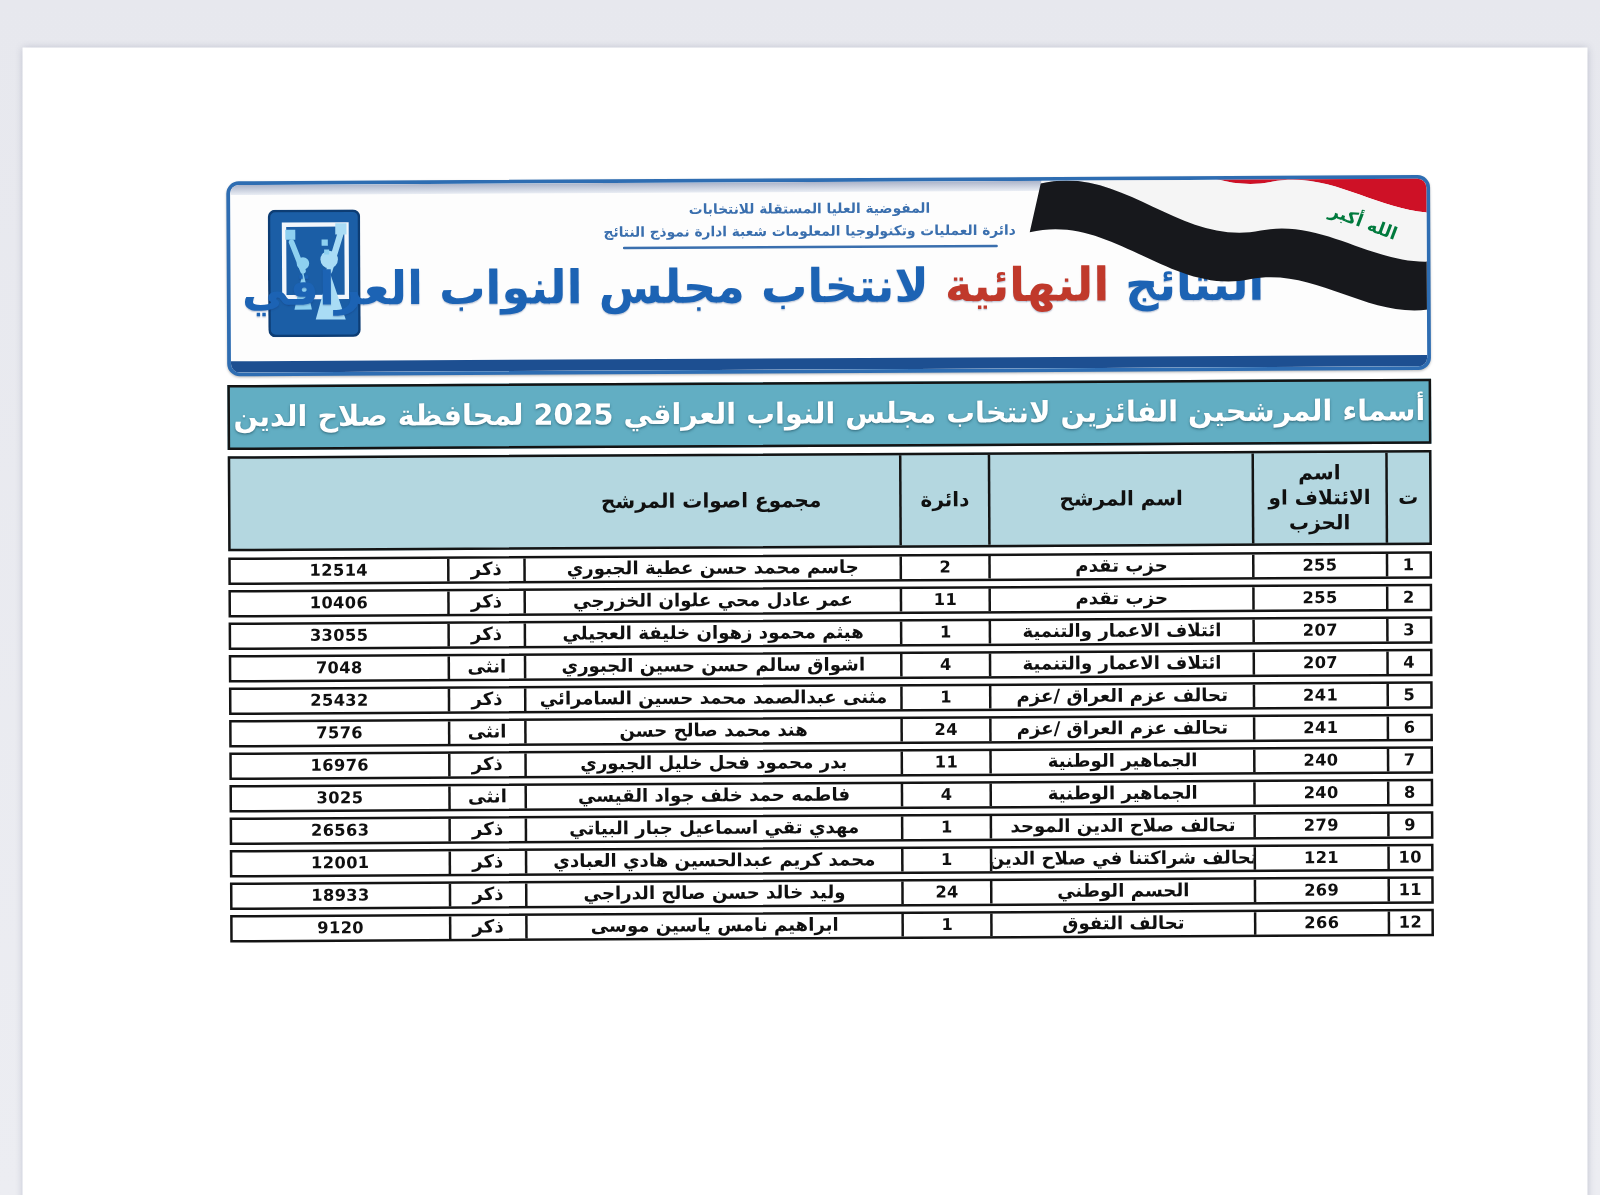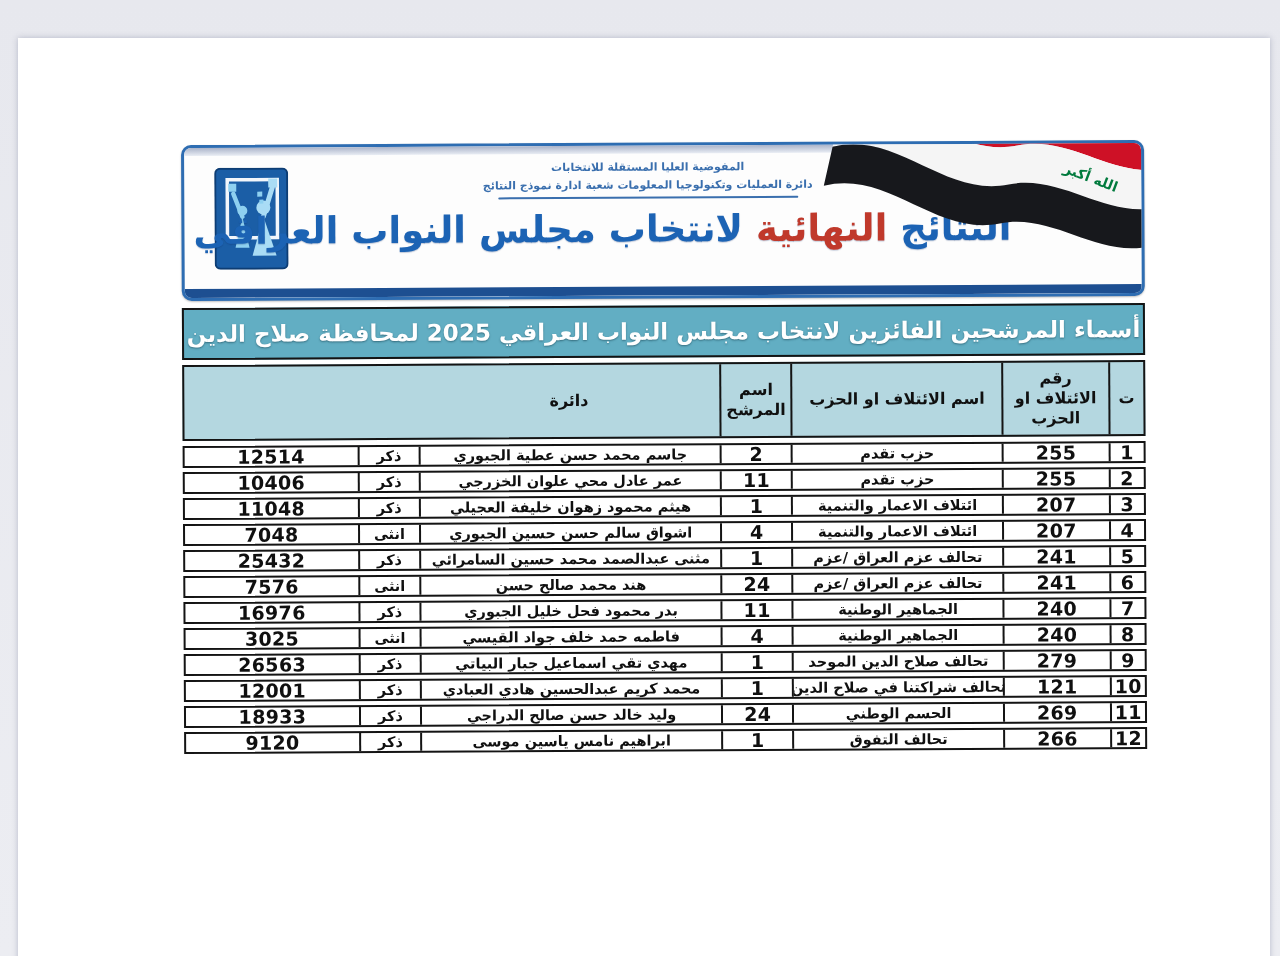--- a/index.html
+++ b/index.html
@@ -52,21 +52,21 @@
   }
   .trow>div{
     display:flex;align-items:center;justify-content:center;text-align:center;
     box-sizing:border-box;padding:0 3px;overflow:hidden;
   }
   .trow>div:not(:last-child){border-inline-end:2px solid #141414;}
   .thead{height:76px;background:#b4d7e0;margin-bottom:5px;}
   .thead>div{font-weight:bold;font-size:16px;color:#101010;line-height:1.25;}
   .tdata{height:22px;margin-bottom:4px;}
   .tdata>div{font-weight:bold;font-size:14.5px;color:#101010;white-space:nowrap;}
-  .tdata .num{font-size:19px;letter-spacing:.3px;}
+  .tdata .num{font-size:13px;letter-spacing:.3px;}
 </style>
 </head>
 <body>
 
 <div class="page">
   <div class="doc-content">
 
     <div class="banner">
       <div class="banner-topedge"></div>
 
@@ -106,24 +106,24 @@
 
       <div class="banner-bottombar"></div>
     </div>
 
     <div class="section-title">أسماء المرشحين الفائزين لانتخاب مجلس النواب العراقي 2025 لمحافظة صلاح الدين</div>
 
     <div class="table-wrap">
 
       <div class="trow thead">
         <div>ت</div>
-        <div>رقم الائتلاف او الحزب</div>
         <div>اسم الائتلاف او الحزب</div>
         <div>اسم المرشح</div>
         <div>دائرة</div>
+        <div>مجموع اصوات المرشح</div>
       </div>
 
       <div class="trow tdata">
         <div class="num">1</div>
         <div class="num">255</div>
         <div>حزب تقدم</div>
         <div class="num">2</div>
         <div>جاسم محمد حسن عطية الجبوري</div>
         <div>ذكر</div>
         <div class="num">12514</div>
@@ -139,21 +139,21 @@
         <div class="num">10406</div>
       </div>
 
       <div class="trow tdata">
         <div class="num">3</div>
         <div class="num">207</div>
         <div>ائتلاف الاعمار والتنمية</div>
         <div class="num">1</div>
         <div>هيثم محمود زهوان خليفة العجيلي</div>
         <div>ذكر</div>
-        <div class="num">11048</div>
+        <div class="num">33055</div>
       </div>
 
       <div class="trow tdata">
         <div class="num">4</div>
         <div class="num">207</div>
         <div>ائتلاف الاعمار والتنمية</div>
         <div class="num">4</div>
         <div>اشواق سالم حسن حسين الجبوري</div>
         <div>انثى</div>
         <div class="num">7048</div>

